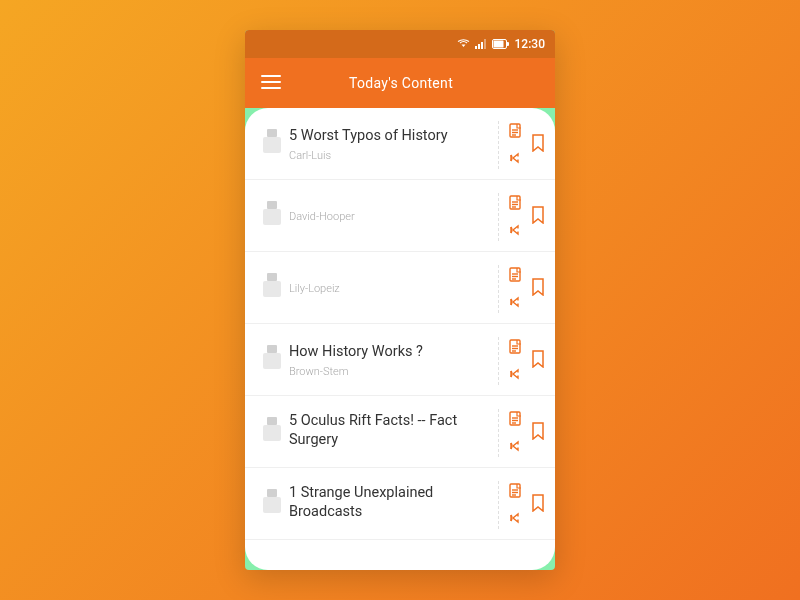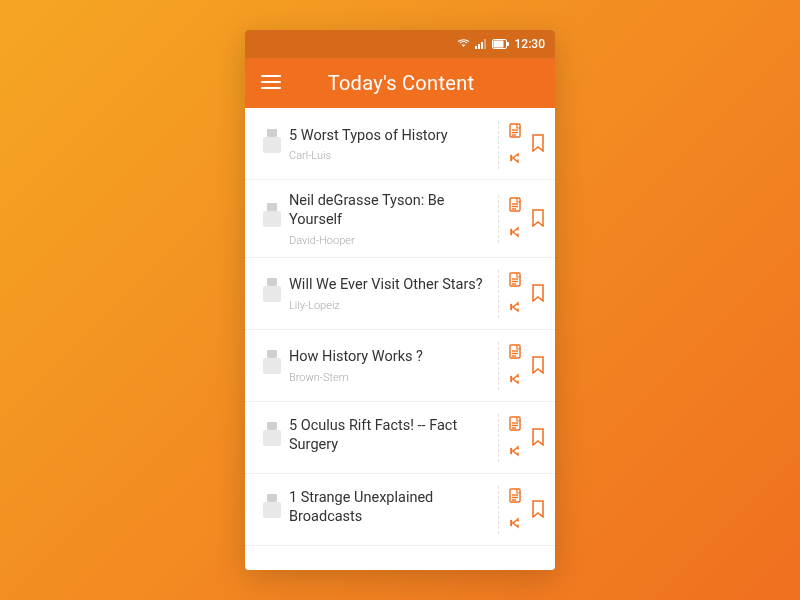--- a/index.html
+++ b/index.html
@@ -61,32 +61,33 @@
     .hamburger {
       color: #fff;
       font-size: 18px;
       margin-right: 16px;
       cursor: pointer;
       line-height: 1;
     }
 
     .app-title {
       color: #fff;
-      font-size: 20px;
+      font-size: 14px;
       font-weight: 400;
       flex: 1;
       text-align: center;
       margin-right: 34px;
       letter-spacing: 0.3px;
     }
 
     .content-list {
       flex: 1;
       overflow-y: auto;
       background: #f5f5f5;
+      border-radius: 23px;
     }
 
     .content-list::-webkit-scrollbar { width: 0; }
 
     .list-item {
       background: #fff;
       border-bottom: 1px solid #efefef;
       padding: 12px 10px 10px 16px;
       display: flex;
       align-items: center;
@@ -259,21 +260,20 @@
           <path d="M2,1 L12,1 L12,17 L7,13 L2,17 Z"></path>
         </svg>
       </span>
     </div>
   </div>
       <div class="list-item">
     <div class="item-left">
       <div class="tape-icon"></div>
     </div>
     <div class="item-content">
-      <div class="item-title">Neil deGrasse Tyson: Be Yourself</div>
       <div class="item-author">David-Hooper</div>
     </div>
     <div class="item-right">
       <div class="item-actions">
         <span class="action-btn">
           <svg width="14" height="16" viewBox="0 0 14 16" fill="none" stroke="#f07020" stroke-width="1.4">
             <rect x="1" y="1" width="10" height="13" rx="1"></rect>
             <polyline points="8,1 8,5 12,5" fill="none" stroke="#f07020" stroke-width="1.2"></polyline>
             <line x1="3" y1="7" x2="9" y2="7" stroke="#f07020"></line>
             <line x1="3" y1="9.5" x2="9" y2="9.5" stroke="#f07020"></line>
@@ -294,21 +294,20 @@
           <path d="M2,1 L12,1 L12,17 L7,13 L2,17 Z"></path>
         </svg>
       </span>
     </div>
   </div>
       <div class="list-item">
     <div class="item-left">
       <div class="tape-icon"></div>
     </div>
     <div class="item-content">
-      <div class="item-title">Will We Ever Visit Other Stars?</div>
       <div class="item-author">Lily-Lopeiz</div>
     </div>
     <div class="item-right">
       <div class="item-actions">
         <span class="action-btn">
           <svg width="14" height="16" viewBox="0 0 14 16" fill="none" stroke="#f07020" stroke-width="1.4">
             <rect x="1" y="1" width="10" height="13" rx="1"></rect>
             <polyline points="8,1 8,5 12,5" fill="none" stroke="#f07020" stroke-width="1.2"></polyline>
             <line x1="3" y1="7" x2="9" y2="7" stroke="#f07020"></line>
             <line x1="3" y1="9.5" x2="9" y2="9.5" stroke="#f07020"></line>

